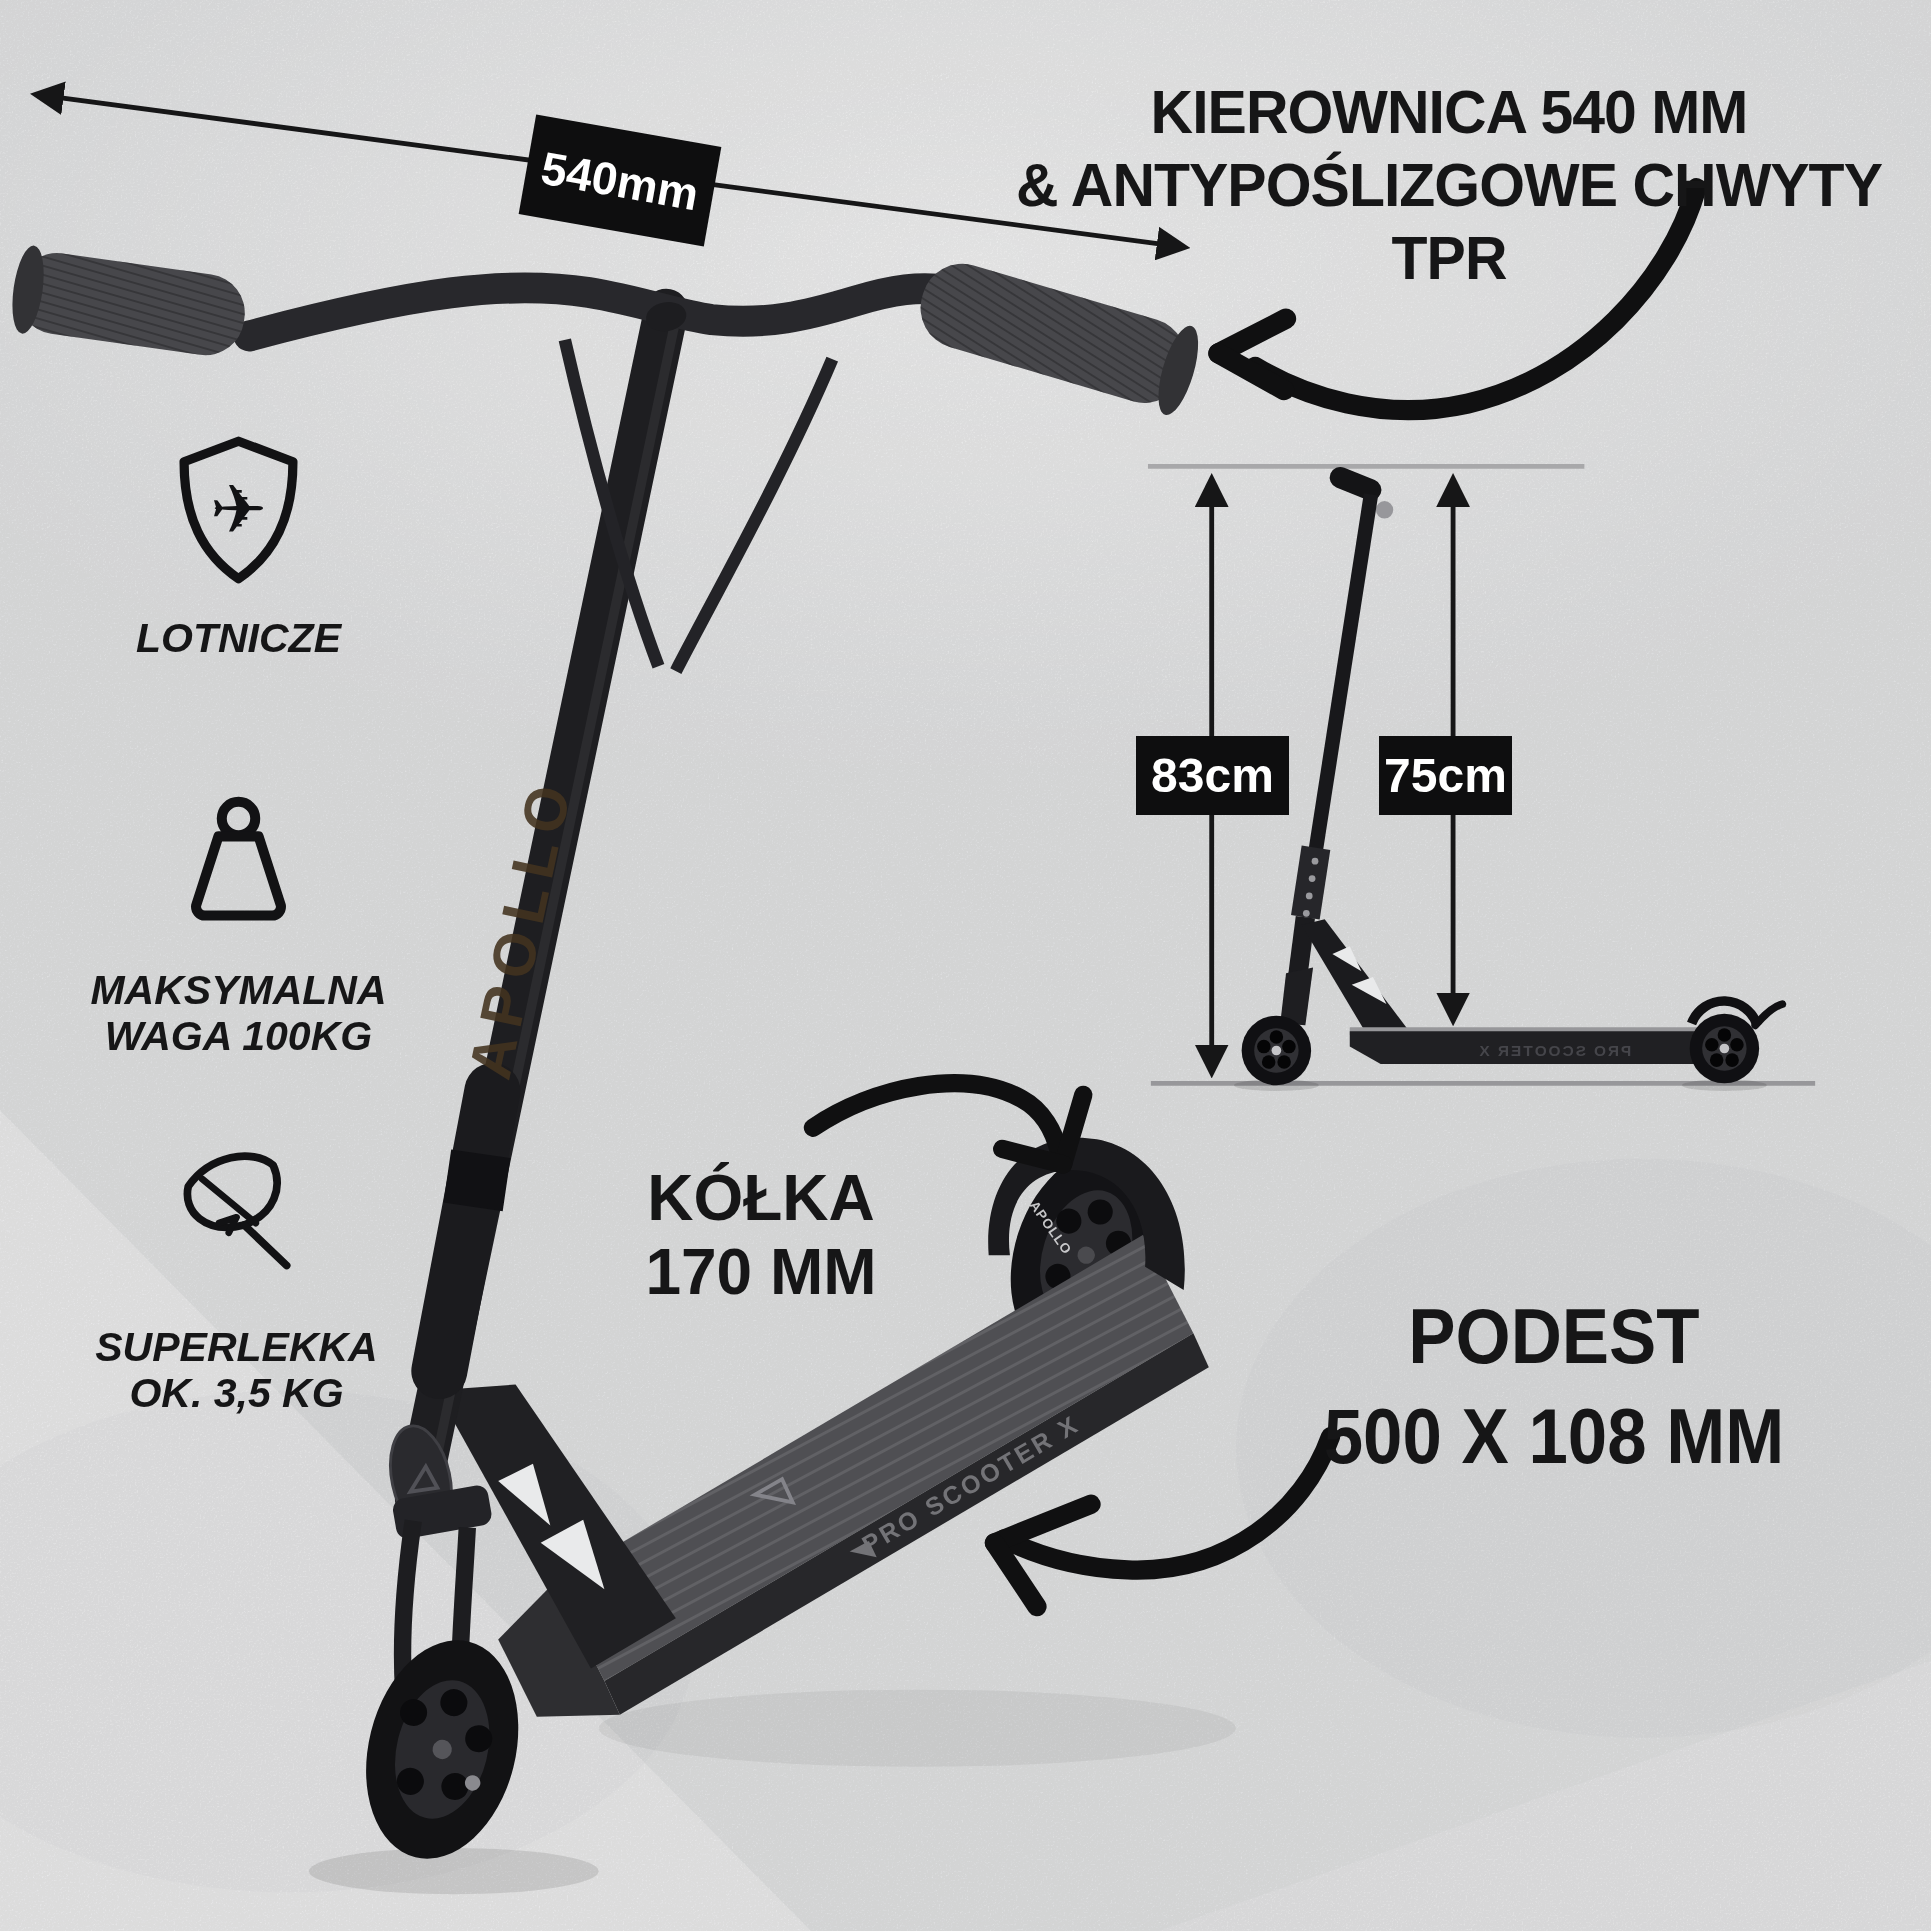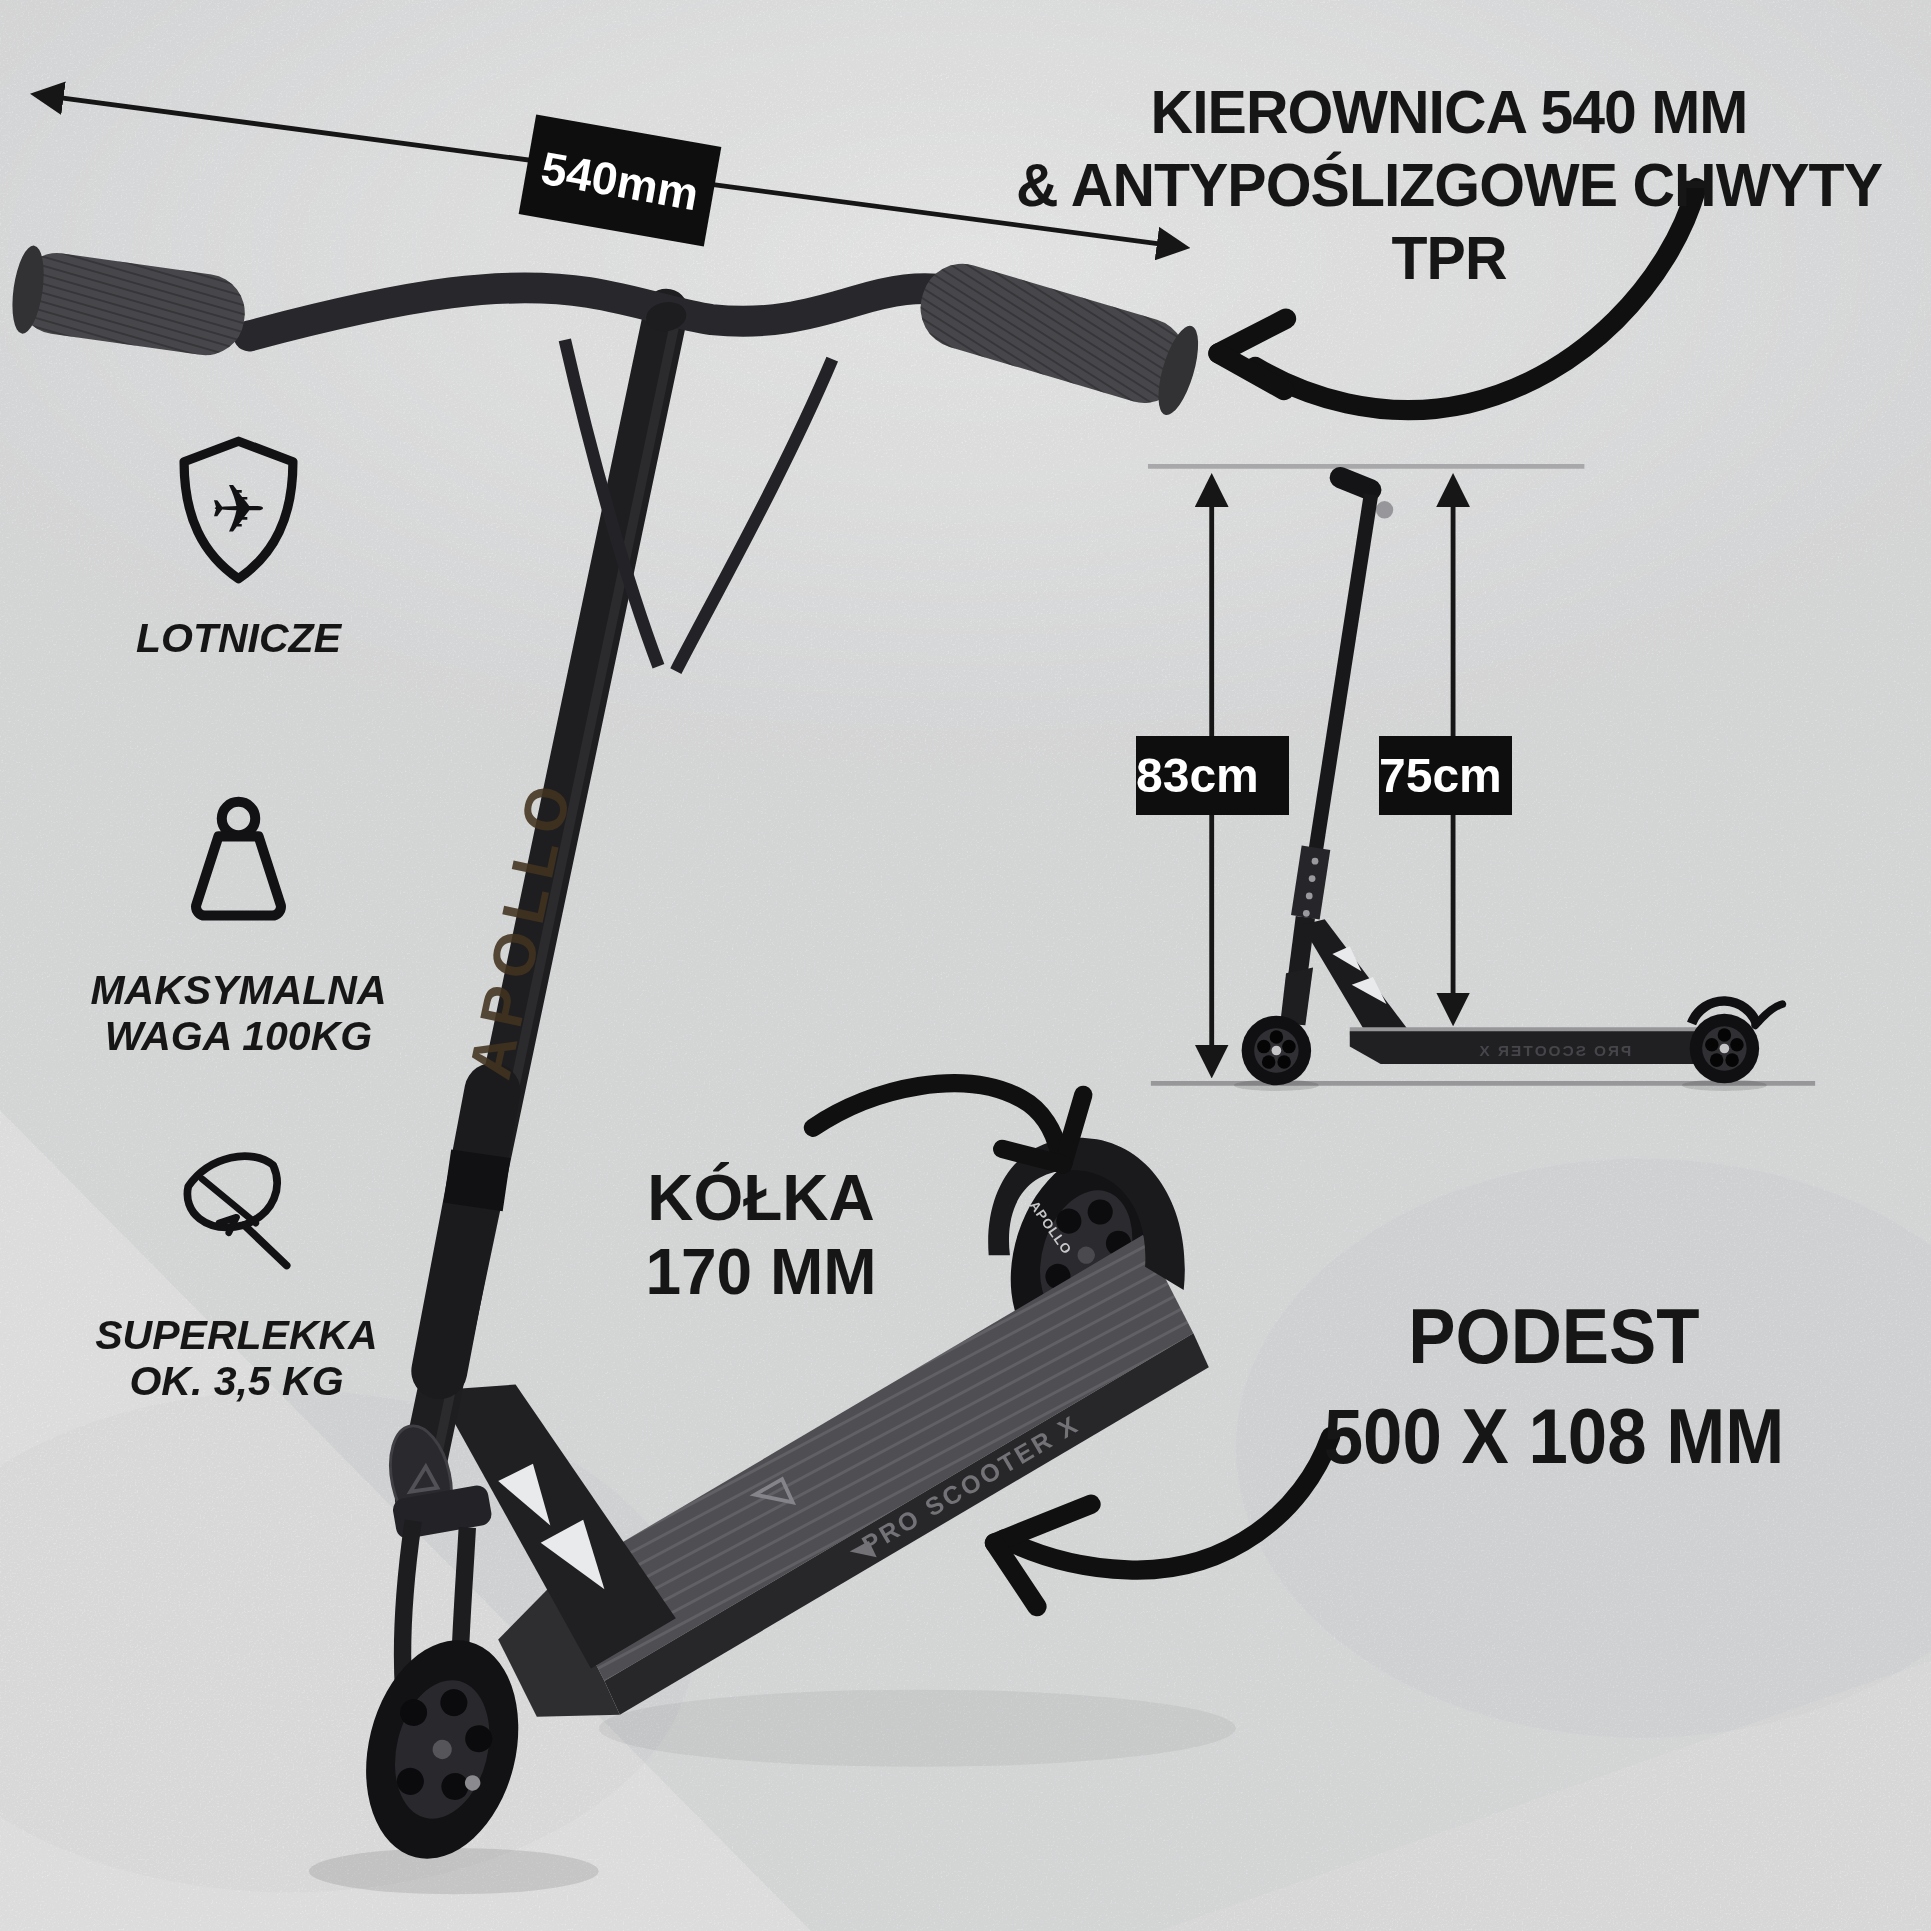--- a/index.html
+++ b/index.html
@@ -11,27 +11,27 @@
             line-height:1.18;transform:scaleX(.95);transform-origin:50% 0;}
   .dim-badge{left:526px;top:130px;width:188px;height:101px;background:#0e0e0f;color:#fff;
              display:flex;align-items:center;justify-content:center;font-size:46px;font-weight:bold;
              position:absolute;transform:rotate(10deg);}
   .feature{position:absolute;width:367px;text-align:center;}
   .feature .ic{display:block;margin:0 auto;}
   .feature .lbl{font-weight:bold;font-size:41px;line-height:1.12;margin-top:29px;font-style:italic;}
   .f1{left:55px;top:433px;}
   .f2{left:55px;top:794px;}
   .f3{left:53px;top:1144px;}
-  .f3 .lbl{margin-top:34px;}
+  .f3 .lbl{margin-top:46px;}
   .callout{position:absolute;font-weight:bold;text-align:center;line-height:1.16;}
   .co-wheels{left:558px;top:1161px;width:406px;font-size:64px;}
   .co-deck{left:1274px;top:1286px;width:560px;font-size:77px;line-height:1.30;
            transform:scaleX(.92);transform-origin:50% 0;}
   .mbadge{position:absolute;background:#0e0e0f;color:#fff;display:flex;align-items:center;
-          font-weight:bold;font-size:48px;}
+          justify-content:center;font-weight:bold;font-size:48px;}
   .b83{left:1136px;top:736px;width:153px;height:79px;}
   .b75{left:1379px;top:736px;width:133px;height:79px;}
 </style>
 </head>
 <body>
 
 <div class="stage">
 
   <svg class="art" width="1931" height="1931" viewBox="0 0 2000 2000">
     <defs>

